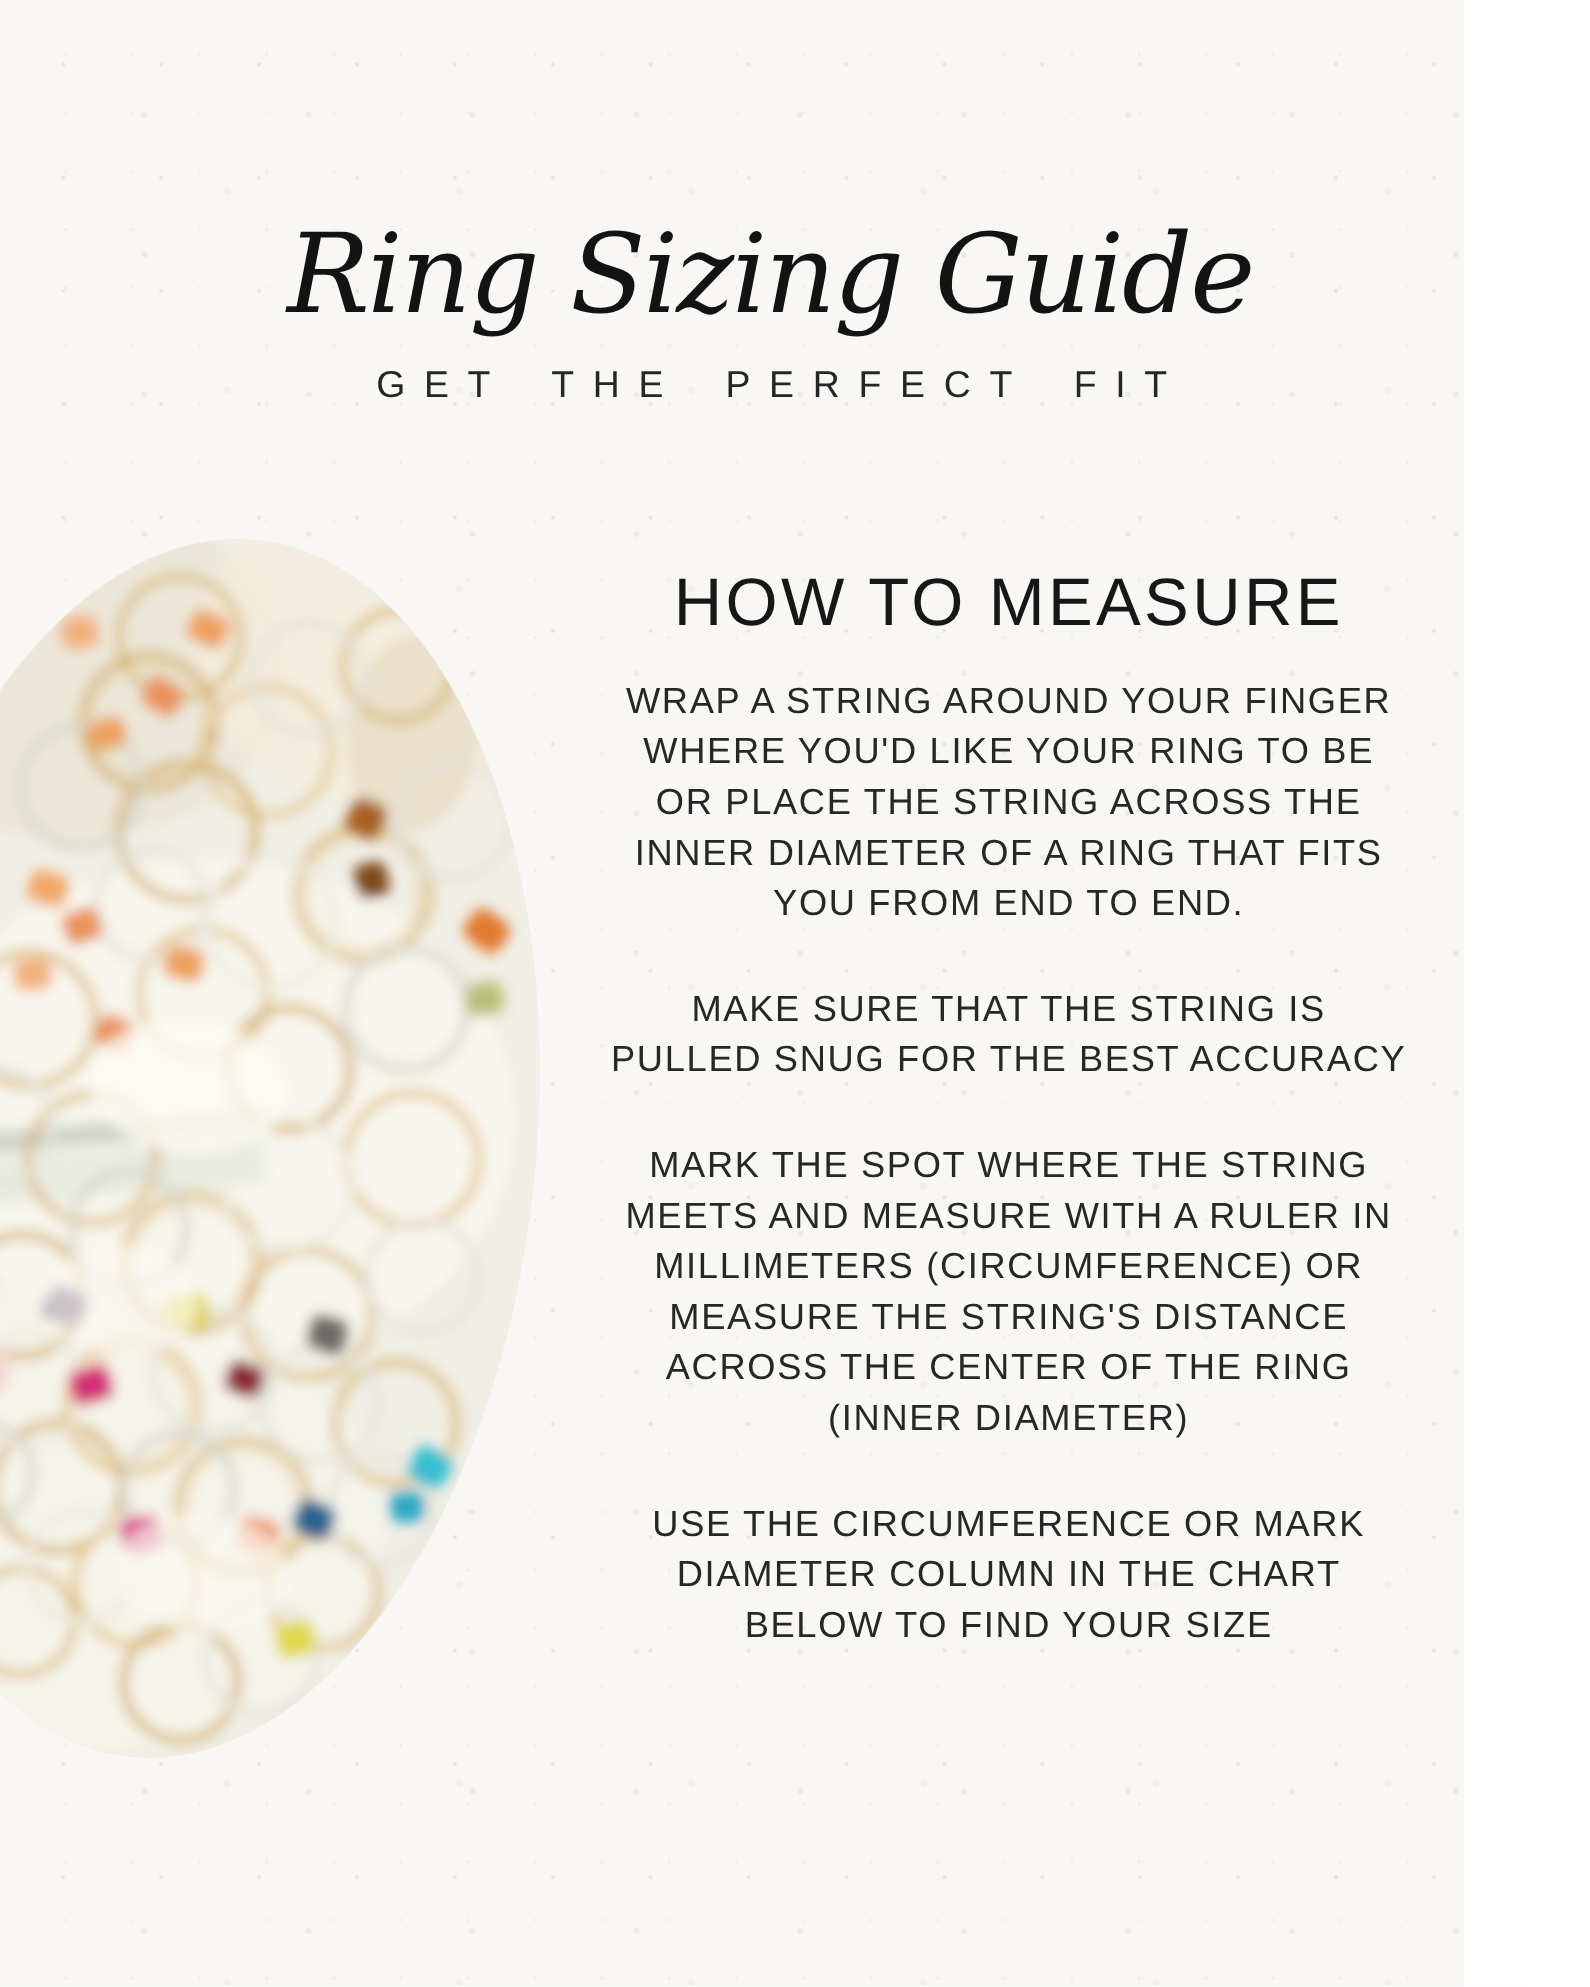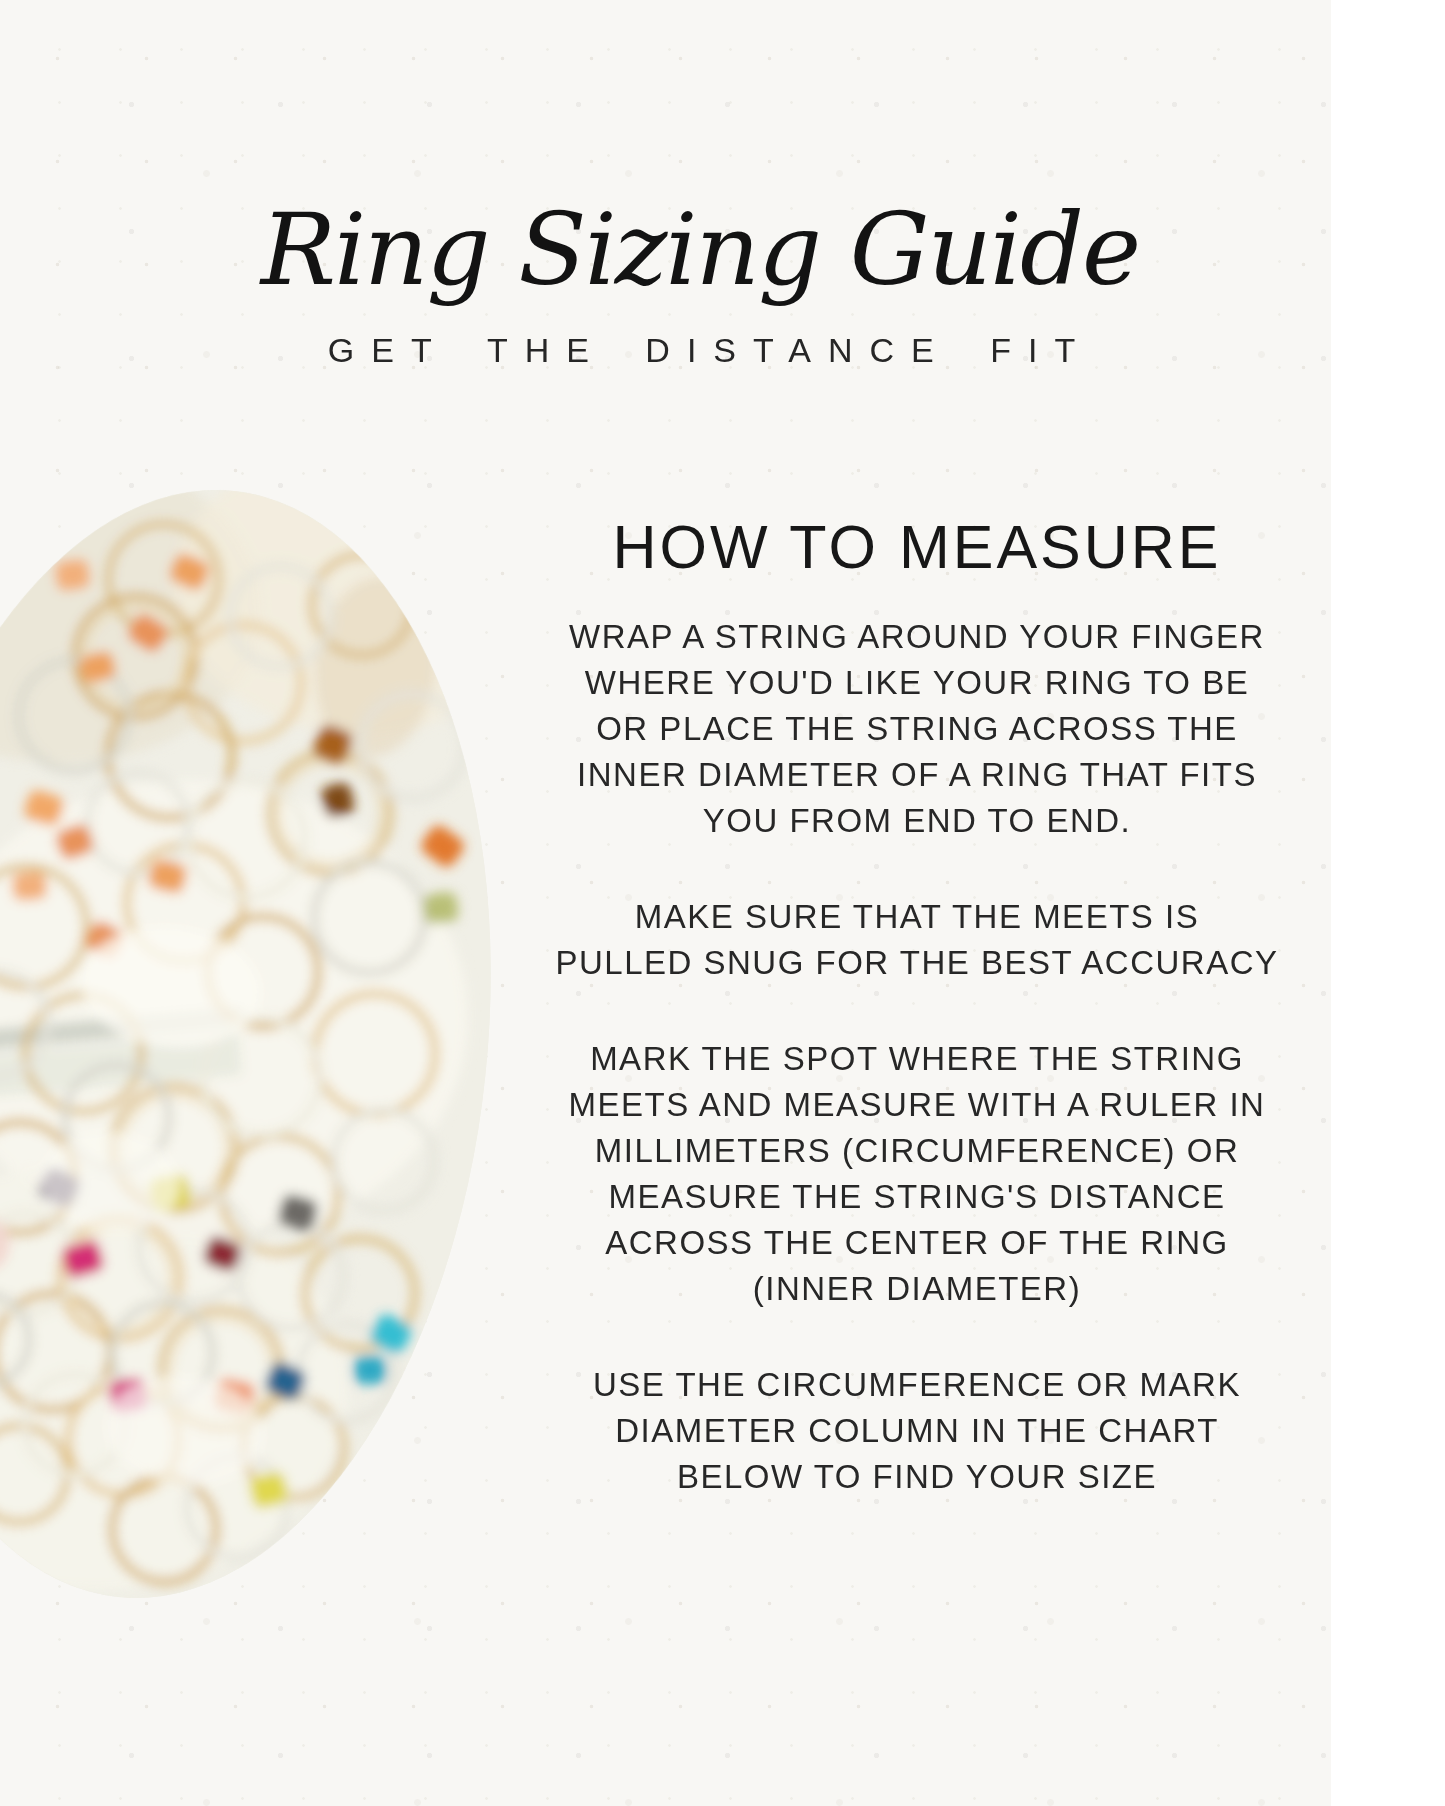--- a/index.html
+++ b/index.html
@@ -70,21 +70,21 @@
     color:#272727;
   }
 </style>
 </head>
 <body>
 
 <div class="page">
 
   <div>
     <h1 class="script-title">Ring Sizing Guide</h1>
-    <div class="subtitle">GET THE DISTANCE FIT</div>
+    <div class="subtitle">GET THE PERFECT FIT</div>
   </div>
 
   <div class="photo" role="img" aria-label="Blurred photo of gold and silver wire-wrapped rings with colorful gemstone chips on a mirrored surface">
     <svg width="622" height="1112" viewBox="0 0 622 1112" aria-hidden="true">
       <defs>
         <filter id="pblur" x="-20%" y="-20%" width="140%" height="140%">
           <feGaussianBlur stdDeviation="6"></feGaussianBlur>
         </filter>
       </defs>
       <rect width="622" height="1112" fill="#f0efe6"></rect>
@@ -188,21 +188,21 @@
     </svg>
   </div>
 
   <div class="content">
     <h2 class="section-heading">HOW TO MEASURE</h2>
     <p class="para">WRAP A STRING AROUND YOUR FINGER
 WHERE YOU'D LIKE YOUR RING TO BE
 OR PLACE THE STRING ACROSS THE
 INNER DIAMETER OF A RING THAT FITS
 YOU FROM END TO END.</p>
-    <p class="para">MAKE SURE THAT THE MEETS IS
+    <p class="para">MAKE SURE THAT THE STRING IS
 PULLED SNUG FOR THE BEST ACCURACY</p>
     <p class="para">MARK THE SPOT WHERE THE STRING
 MEETS AND MEASURE WITH A RULER IN
 MILLIMETERS (CIRCUMFERENCE) OR
 MEASURE THE STRING'S DISTANCE
 ACROSS THE CENTER OF THE RING
 (INNER DIAMETER)</p>
     <p class="para">USE THE CIRCUMFERENCE OR MARK
 DIAMETER COLUMN IN THE CHART
 BELOW TO FIND YOUR SIZE</p>

